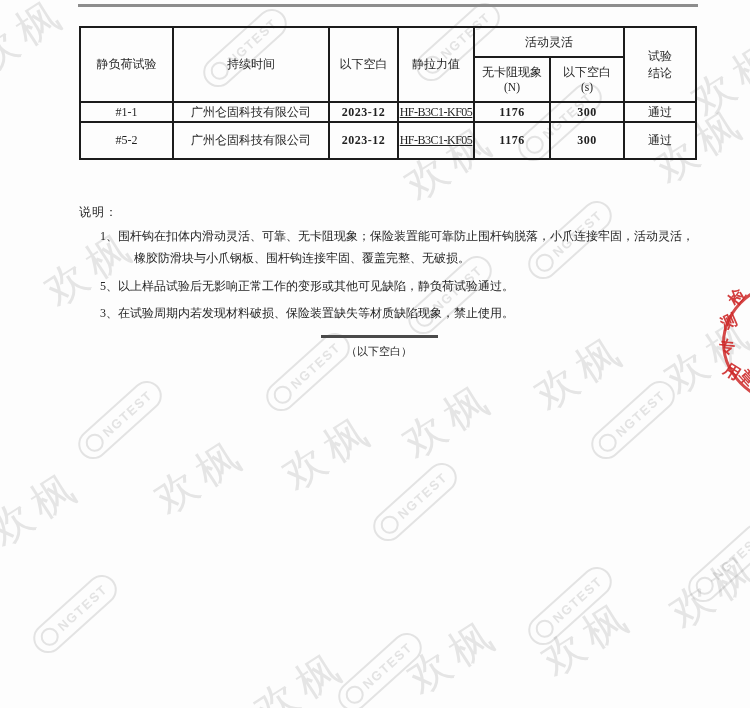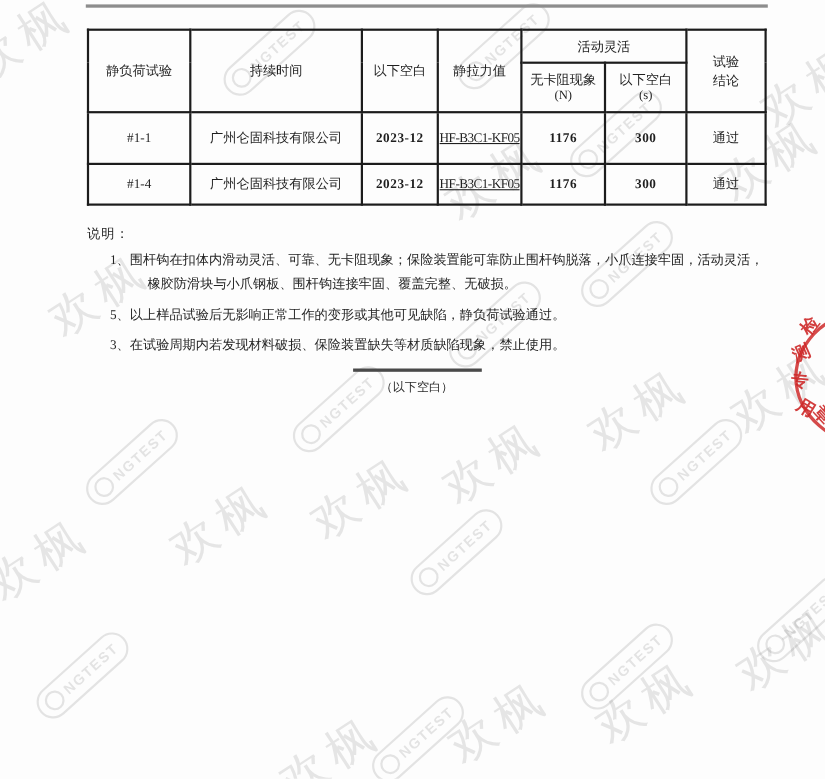--- a/index.html
+++ b/index.html
@@ -31,21 +31,21 @@
   table.report{
     position:absolute;left:79px;top:26px;z-index:2;
     border-collapse:collapse;table-layout:fixed;background:transparent;
   }
   table.report td{
     border:2px solid #1c1c1c;text-align:center;vertical-align:middle;
     font-size:12px;padding:0;line-height:1.35;background:transparent;
   }
   tr.row-h1{height:30px;}
   tr.row-h2{height:45px;}
-  tr.row-d1{height:47px;}
+  tr.row-d1{height:20px;}
   tr.row-d2{height:37px;}
   td .l2{font-size:11.5px;}
   td.model-cell{font-size:11px;letter-spacing:-0.5px;text-decoration:underline;}
   td.num-cell{font-weight:bold;letter-spacing:0.5px;}
   
   .note{position:absolute;z-index:2;font-size:12px;white-space:nowrap;color:#242424;}
   .note-label{left:79px;top:204px;letter-spacing:1px;}
   .note-1a{left:100px;top:228px;}
   .note-1b{left:134px;top:250px;}
   .note-2{left:100px;top:278px;}
@@ -175,21 +175,21 @@
     <tr class="row-d1">
       <td>#1-1</td>
       <td>广州仑固科技有限公司</td>
       <td class="num-cell">2023-12</td>
       <td class="model-cell">HF-B3C1-KF05</td>
       <td class="num-cell">1176</td>
       <td class="num-cell">300</td>
       <td>通过</td>
     </tr>
     <tr class="row-d2">
-      <td>#1-4</td>
+      <td>#5-2</td>
       <td>广州仑固科技有限公司</td>
       <td class="num-cell">2023-12</td>
       <td class="model-cell">HF-B3C1-KF05</td>
       <td class="num-cell">1176</td>
       <td class="num-cell">300</td>
       <td>通过</td>
     </tr>
   </tbody>
     </table>
 

